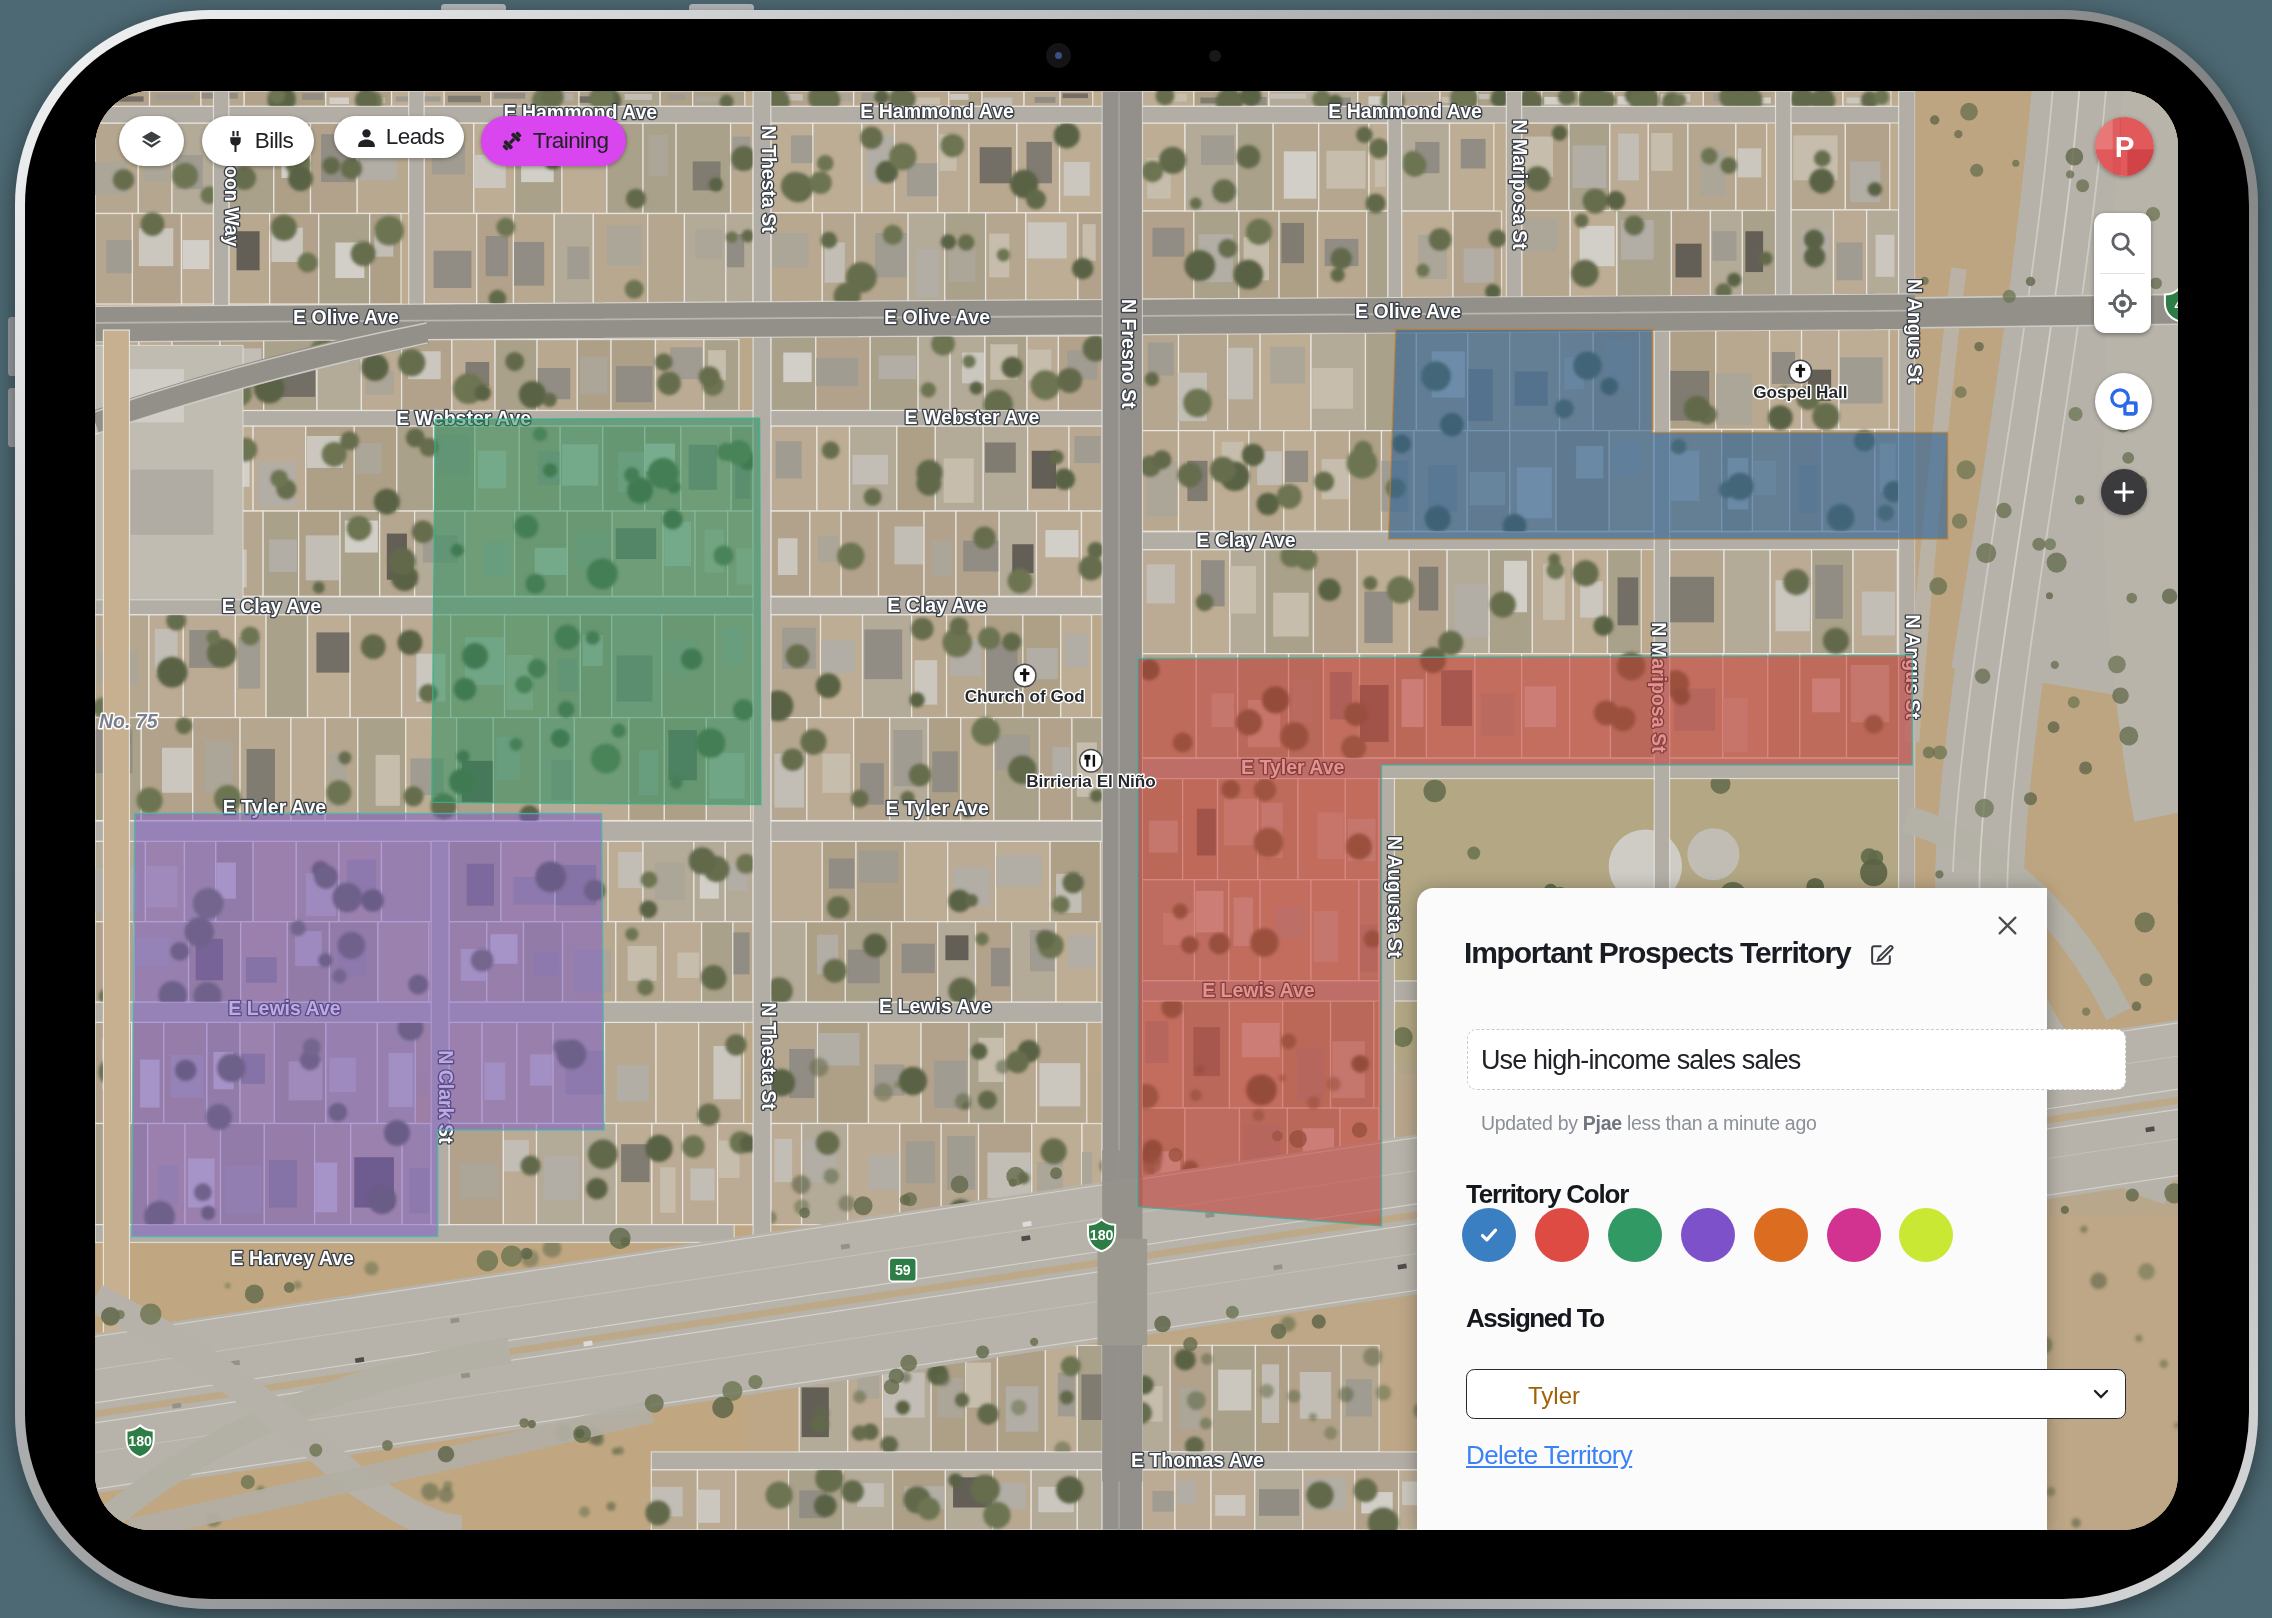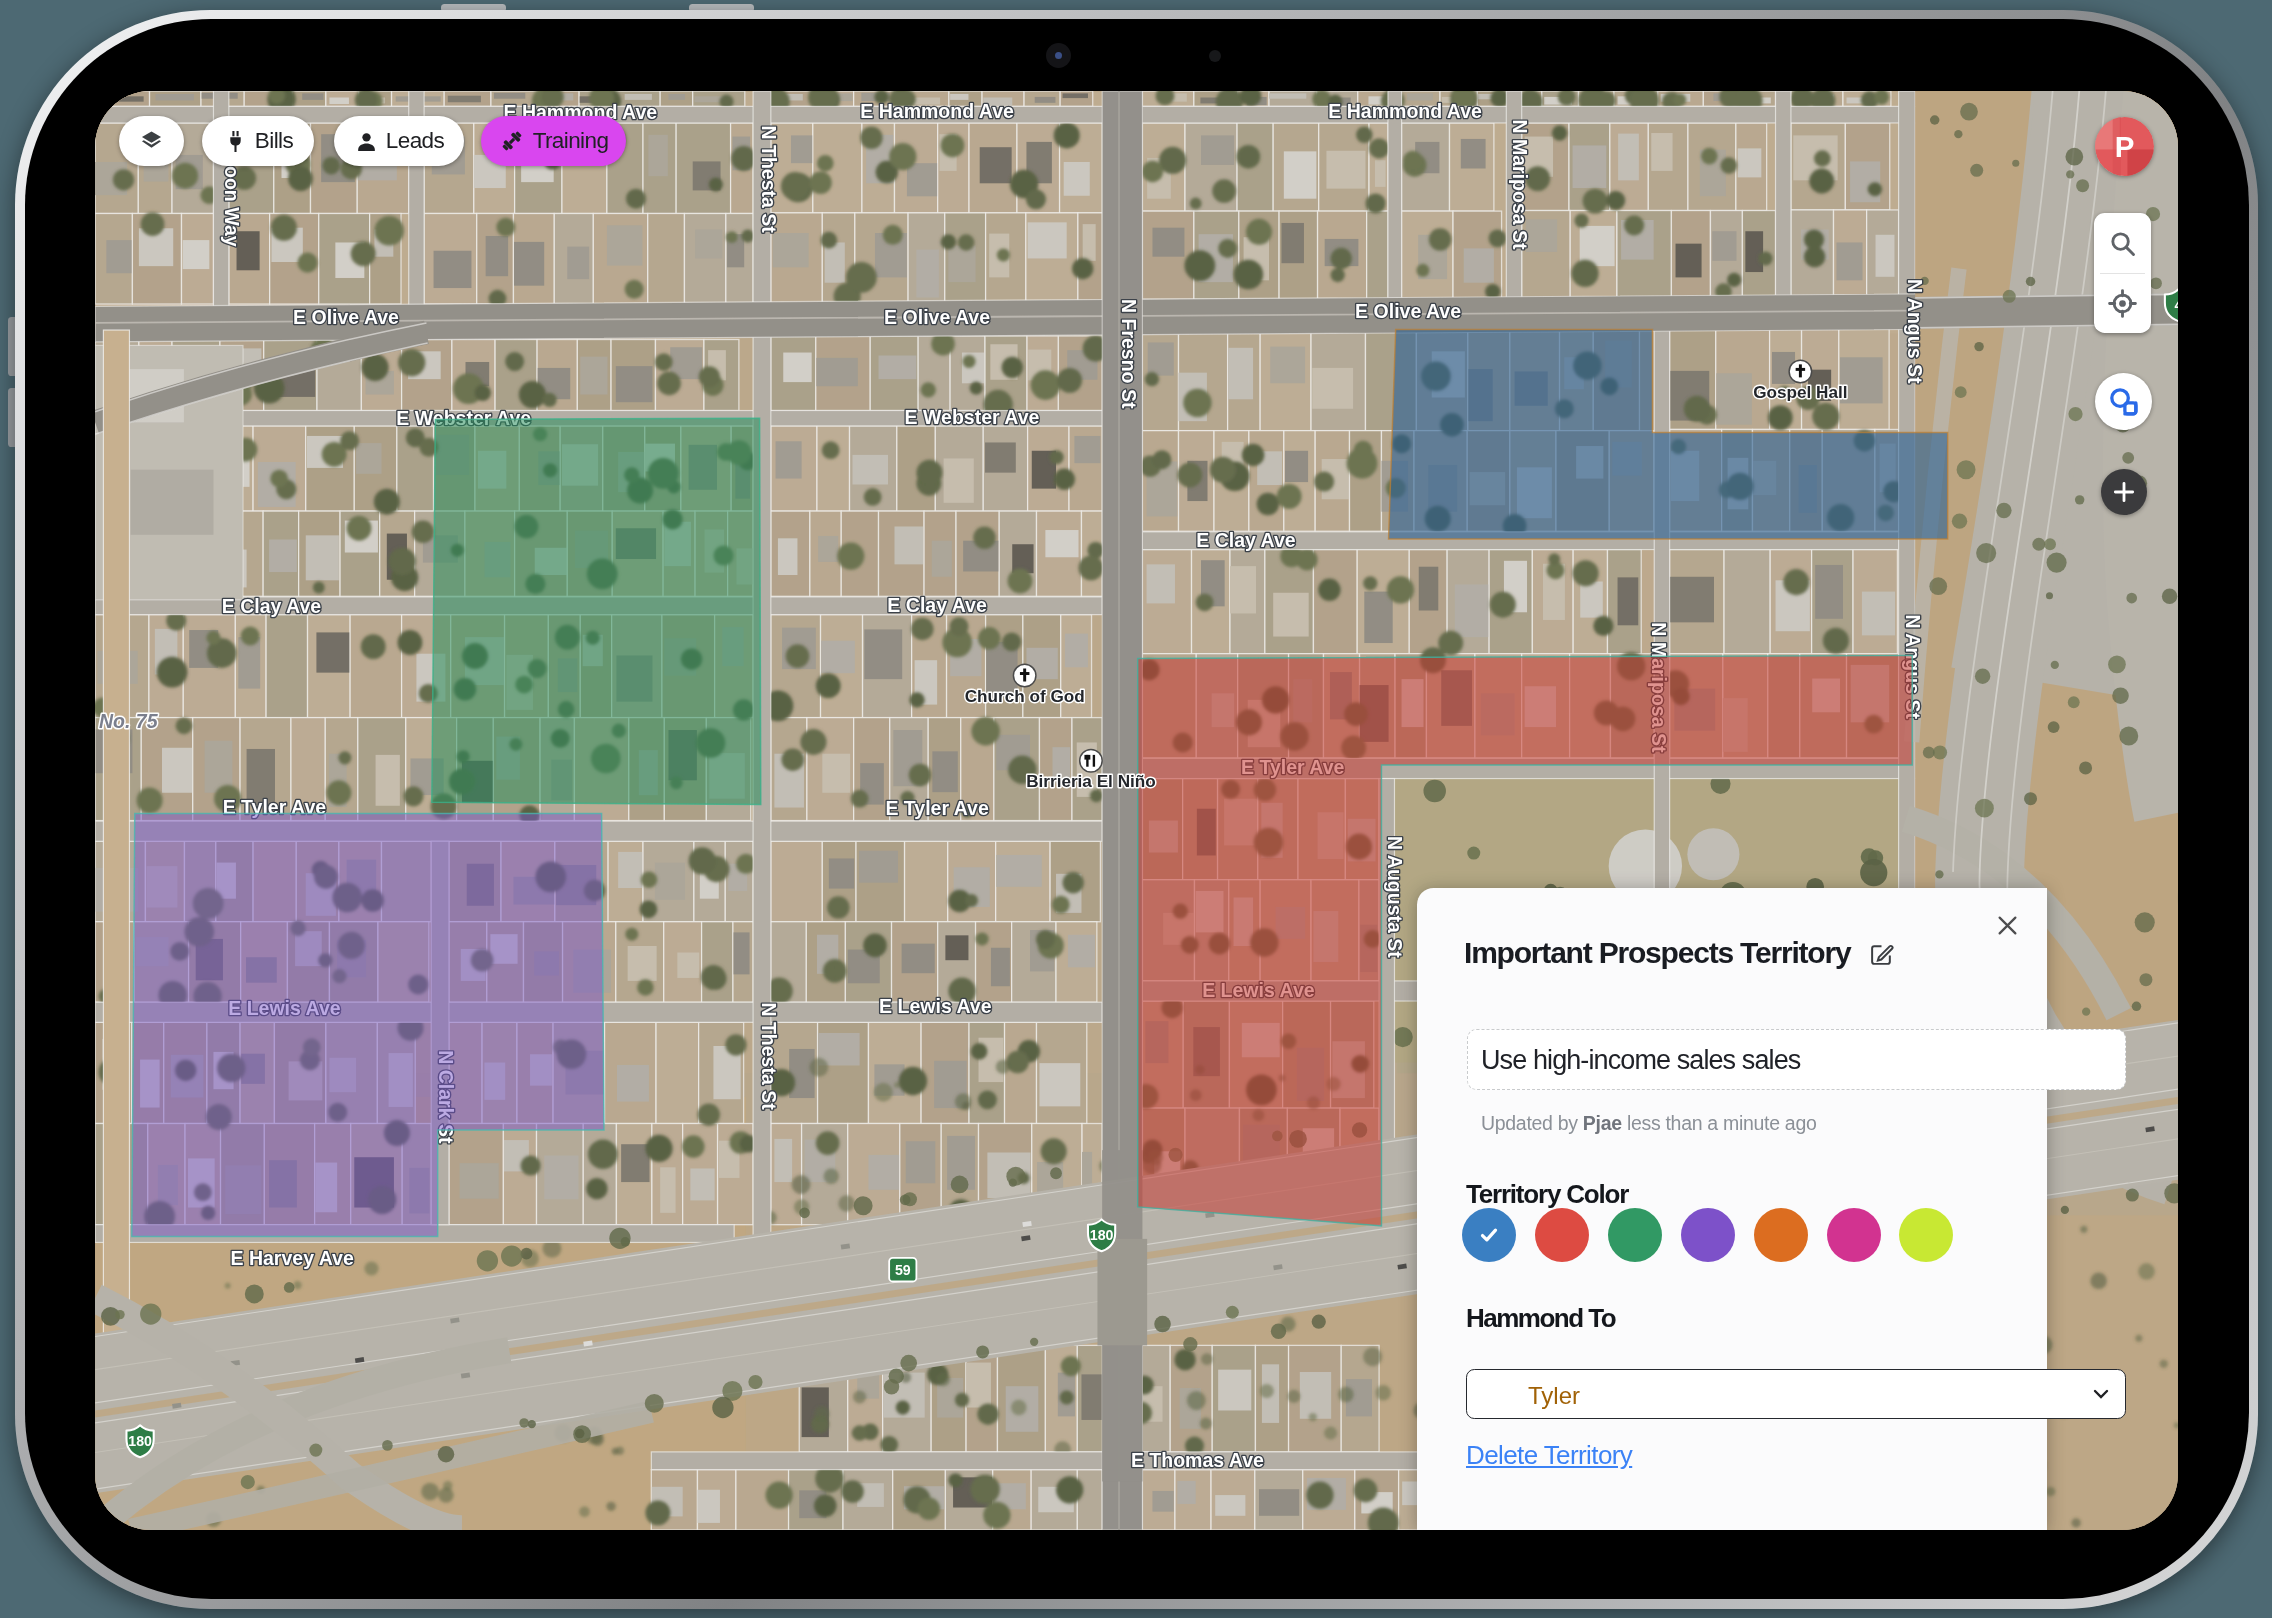--- a/index.html
+++ b/index.html
@@ -1859,21 +1859,21 @@
         <path d="M12 3 20.5 8 12 13 3.5 8Z"></path>
         <path d="M5.2 10.8 12 14.8l6.8-4 1.7 1L12 17.6 3.5 11.8Z"></path>
       </svg>
     </div>
     <div style="position:absolute;left:107px;top:25px;width:112px;background:#fff;border-radius:25px;height:50px;display:flex;align-items:center;justify-content:center;box-shadow:0 1.2px 4.7px rgba(0,0,0,0.35);gap:7px;">
       <svg width="25" height="25" viewBox="0 0 24 24" fill="#202124">
         <path d="M9 2h2v5H9zM13 2h2v5H13zM7 8h10v3a5 5 0 0 1-4 4.9V22h-2v-6.1A5 5 0 0 1 7 11Z"></path>
       </svg>
       <span style="font:500 22.5px/1 'Liberation Sans',sans-serif;color:#202124;letter-spacing:-0.6px">Bills</span>
     </div>
-    <div style="position:absolute;left:239px;top:25px;width:130px;background:#fff;border-radius:25px;height:50px;display:flex;align-items:center;justify-content:center;box-shadow:0 1.2px 4.7px rgba(0,0,0,0.35);gap:7px;">
+    <div style="position:absolute;left:239px;top:25px;width:130px;background:#fff;border-radius:25px;height:42px;display:flex;align-items:center;justify-content:center;box-shadow:0 1.2px 4.7px rgba(0,0,0,0.35);gap:7px;">
       <svg width="25" height="25" viewBox="0 0 24 24" fill="#202124">
         <circle cx="12" cy="8" r="4"></circle>
         <path d="M4 20c0-4 4-6 8-6s8 2 8 6v1H4Z"></path>
       </svg>
       <span style="font:500 22.5px/1 'Liberation Sans',sans-serif;color:#202124;letter-spacing:-0.6px">Leads</span>
     </div>
     <div style="position:absolute;left:386px;top:25px;width:145px;background:#d946ef;border-radius:25px;height:50px;display:flex;align-items:center;justify-content:center;box-shadow:0 1.2px 4.7px rgba(0,0,0,0.35);gap:8px;">
       <svg width="26" height="26" viewBox="0 0 24 24" fill="#202124">
         <g transform="rotate(-45 12 12)">
           <rect x="2" y="9.2" width="3" height="5.6" rx="1"></rect>
@@ -1927,21 +1927,21 @@
         </svg></div>
       <div style="position:absolute;left:47px;top:50px;font:700 30px/1 'Liberation Sans',sans-serif;color:#191c22;letter-spacing:-1.2px;">Important Prospects Territory</div>
       <div style="position:absolute;left:452px;top:54px;"><svg width="25" height="25" viewBox="0 0 24 24" fill="none" stroke="#3a3d41" stroke-width="1.9">
           <path d="M20 13v6a2 2 0 0 1-2 2H5a2 2 0 0 1-2-2V6a2 2 0 0 1 2-2h7"></path>
           <path d="M9.5 14.5 19.8 4.2a1.6 1.6 0 0 1 2.3 2.3L11.8 16.8l-3.3 1Z"></path>
         </svg></div>
       <div style="position:absolute;left:50px;top:141px;width:659px;height:61px;background:#fff;border:1.8px dashed #c9cbcd;border-radius:9.5px;"></div>
       <div style="position:absolute;left:64px;top:159px;font:400 27px/1 'Liberation Sans',sans-serif;color:#202228;letter-spacing:-0.9px;">Use high-income sales sales</div>
       <div style="position:absolute;left:64px;top:226px;font:400 19.5px/1 'Liberation Sans',sans-serif;color:#8b9097;letter-spacing:-0.3px;">Updated by <b style="color:#70747c">Pjae</b> less than a minute ago</div>
       <div style="position:absolute;left:49px;top:270px;font:700 26px/1 'Liberation Sans',sans-serif;color:#14171c;letter-spacing:-1.2px;margin-top:23px;">Territory Color</div>
-      <div style="position:absolute;left:49px;top:417px;font:700 26px/1 'Liberation Sans',sans-serif;color:#14171c;letter-spacing:-1.5px;">Hammond To</div>
+      <div style="position:absolute;left:49px;top:417px;font:700 26px/1 'Liberation Sans',sans-serif;color:#14171c;letter-spacing:-1.5px;">Assigned To</div>
       <div style="position:absolute;left:49px;top:481px;width:660px;height:50px;background:#fff;border:1.8px solid #25282e;border-radius:8.3px;"></div>
       <div style="position:absolute;left:74px;top:496px;font:400 24px/1 'Liberation Sans',sans-serif;color:#a16207;margin-left:37px;">Tyler</div>
       <div style="position:absolute;left:672px;top:494px;"><svg width="24" height="24" viewBox="0 0 24 24" fill="none" stroke="#202124" stroke-width="2.4" stroke-linecap="round">
           <path d="M6 9l6 6 6-6"></path>
         </svg></div>
       <div style="position:absolute;left:49px;top:554px;font:400 26px/1 'Liberation Sans',sans-serif;color:#3b82f6;letter-spacing:-0.6px;text-decoration:underline;">Delete Territory</div>
       <div style="position:absolute;left:45px;top:320px;width:54px;height:54px;border-radius:50%;background:#3a7fc2;display:flex;align-items:center;justify-content:center;">
         <svg width="26" height="26" viewBox="0 0 24 24" fill="none" stroke="#fff" stroke-width="3" stroke-linecap="round" stroke-linejoin="round">
           <path d="M6 12.5l4 4 8-9"></path>
         </svg>

